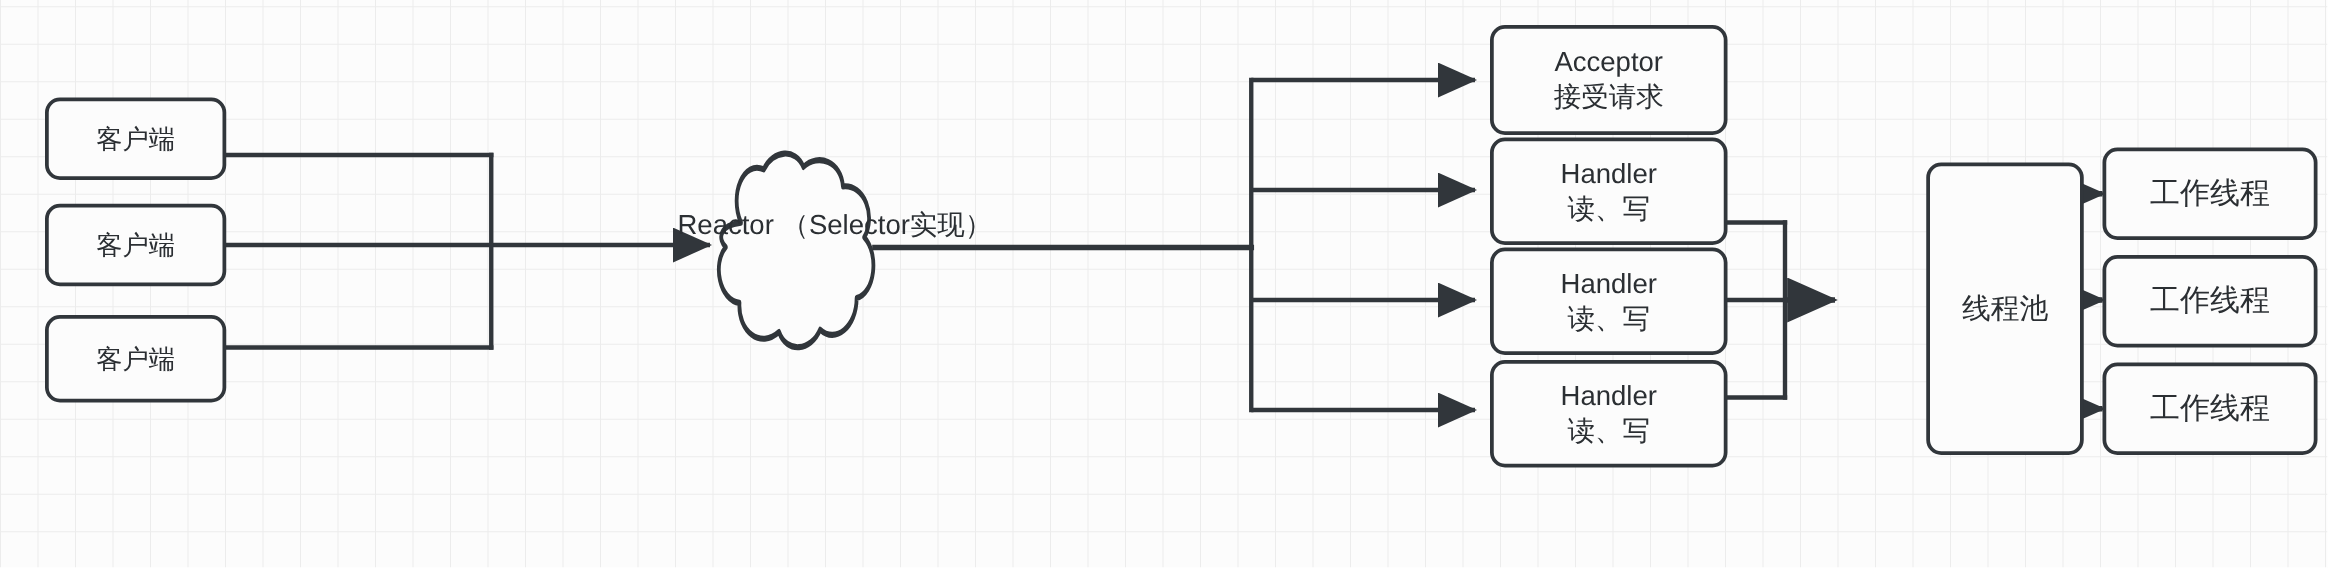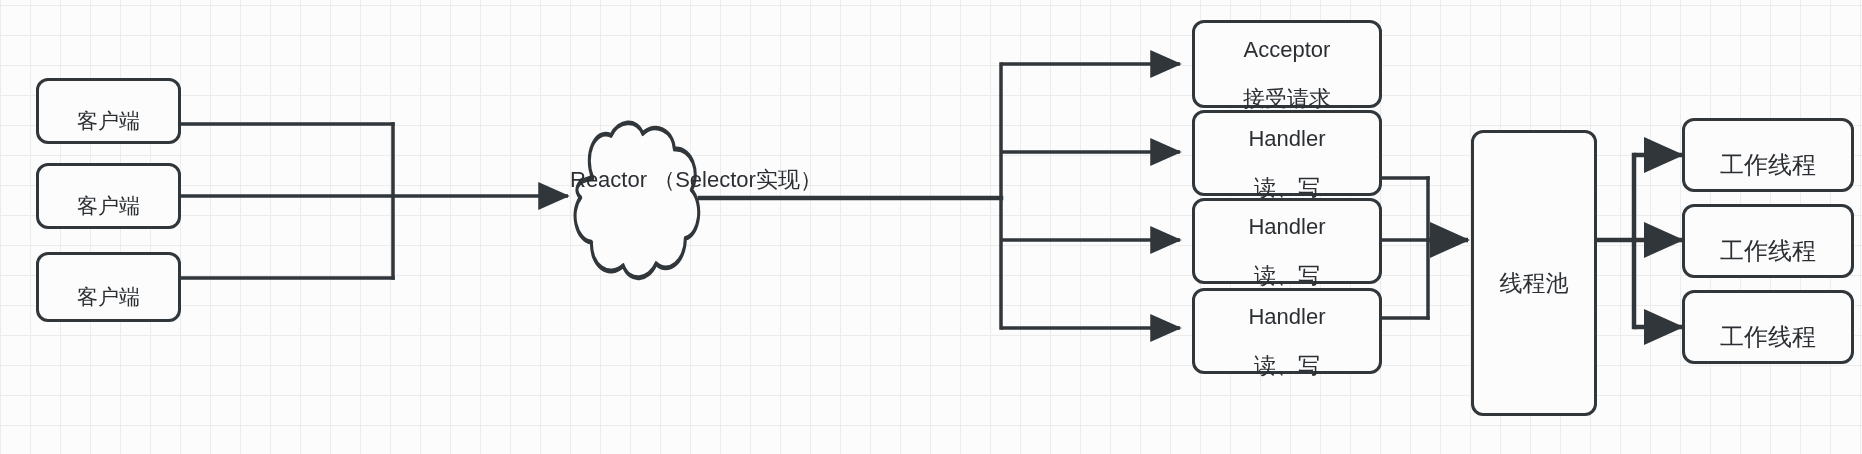--- a/index.html
+++ b/index.html
@@ -38,21 +38,20 @@
     align-items: center;
     justify-content: center;
     color: #2b2f33;
     line-height: 1.28;
     text-align: center;
     z-index: 2;
   }
   .node .line1, .node .line2 {
     display: block;
     white-space: nowrap;
-    margin-top: 21px;
   }
   .node.client { font-size: 21px; font-family: Liberation Serif, serif; }
   .node.proc   { font-size: 22px; }
   .node.pool   { font-size: 23px; }
   .node.worker { font-size: 24px; }
   .cloud {
     position: absolute;
     z-index: 2;
   }
   .cloud-label {
@@ -134,21 +133,21 @@
              C86,0 116,-2 126,14
              C146,2 176,10 178,30
              C206,28 222,54 206,72
              C226,86 220,118 196,122
              C196,146 168,160 148,148
              C136,166 104,168 94,150
              C70,164 40,150 42,126
              C16,124 6,94 24,80
              C14,74 14,62 44,60 Z" fill="#fcfcfc" stroke="#31363b" stroke-width="5" stroke-linejoin="round"></path>
   </svg>
-  <div class="cloud-label" style="left:570px; top:166px; width:140px;">
+  <div class="cloud-label" style="left:542px; top:166px; width:140px;">
     <span class="line1">Reactor</span>
     <span class="line2">（Selector实现）</span>
   </div>
 
   <div class="node proc" style="left:1192px; top:20px; width:190px; height:88px;">
     <span class="line1">Acceptor</span>
     <span class="line2">接受请求</span>
   </div>
 
   <div class="node proc" style="left:1192px; top:110px; width:190px; height:86px;">
@@ -157,21 +156,21 @@
   </div>
   <div class="node proc" style="left:1192px; top:198px; width:190px; height:86px;">
     <span class="line1">Handler</span>
     <span class="line2">读、写</span>
   </div>
   <div class="node proc" style="left:1192px; top:288px; width:190px; height:86px;">
     <span class="line1">Handler</span>
     <span class="line2">读、写</span>
   </div>
 
-  <div class="node pool" style="left:1471px; top:130px; width:126px; height:286px;">
+  <div class="node pool" style="left:1541px; top:130px; width:126px; height:234px;">
     <span class="line1">线程池</span>
   </div>
 
   <div class="node worker" style="left:1682px; top:118px; width:172px; height:74px;">
     <span class="line1">工作线程</span>
   </div>
   <div class="node worker" style="left:1682px; top:204px; width:172px; height:74px;">
     <span class="line1">工作线程</span>
   </div>
   <div class="node worker" style="left:1682px; top:290px; width:172px; height:74px;">

